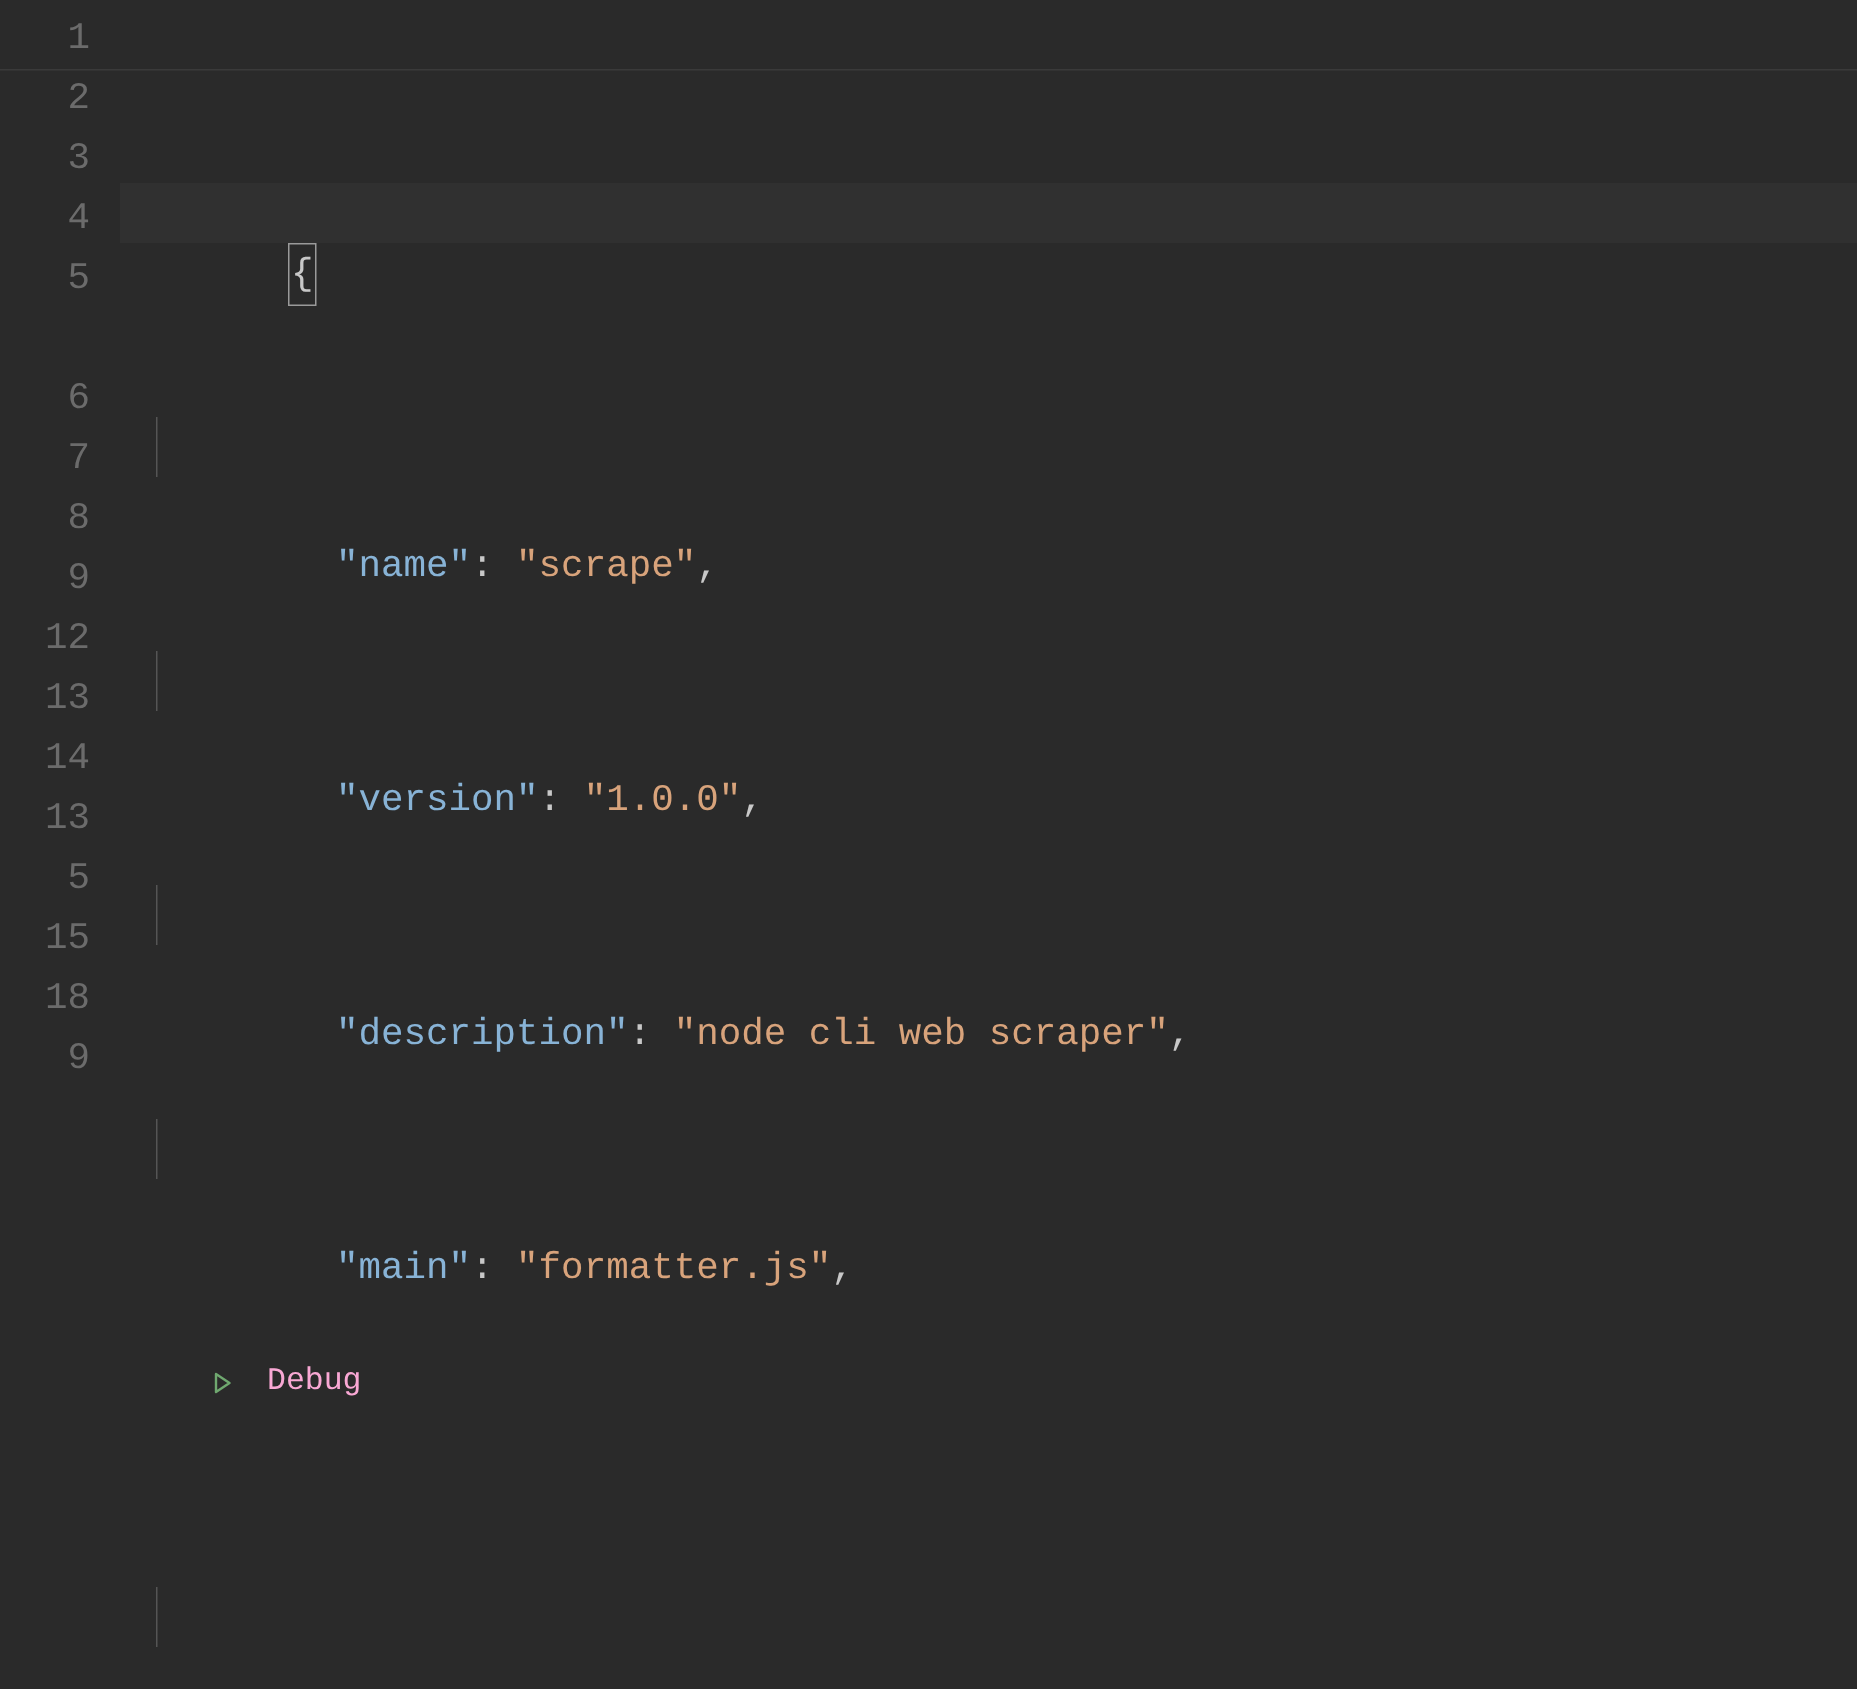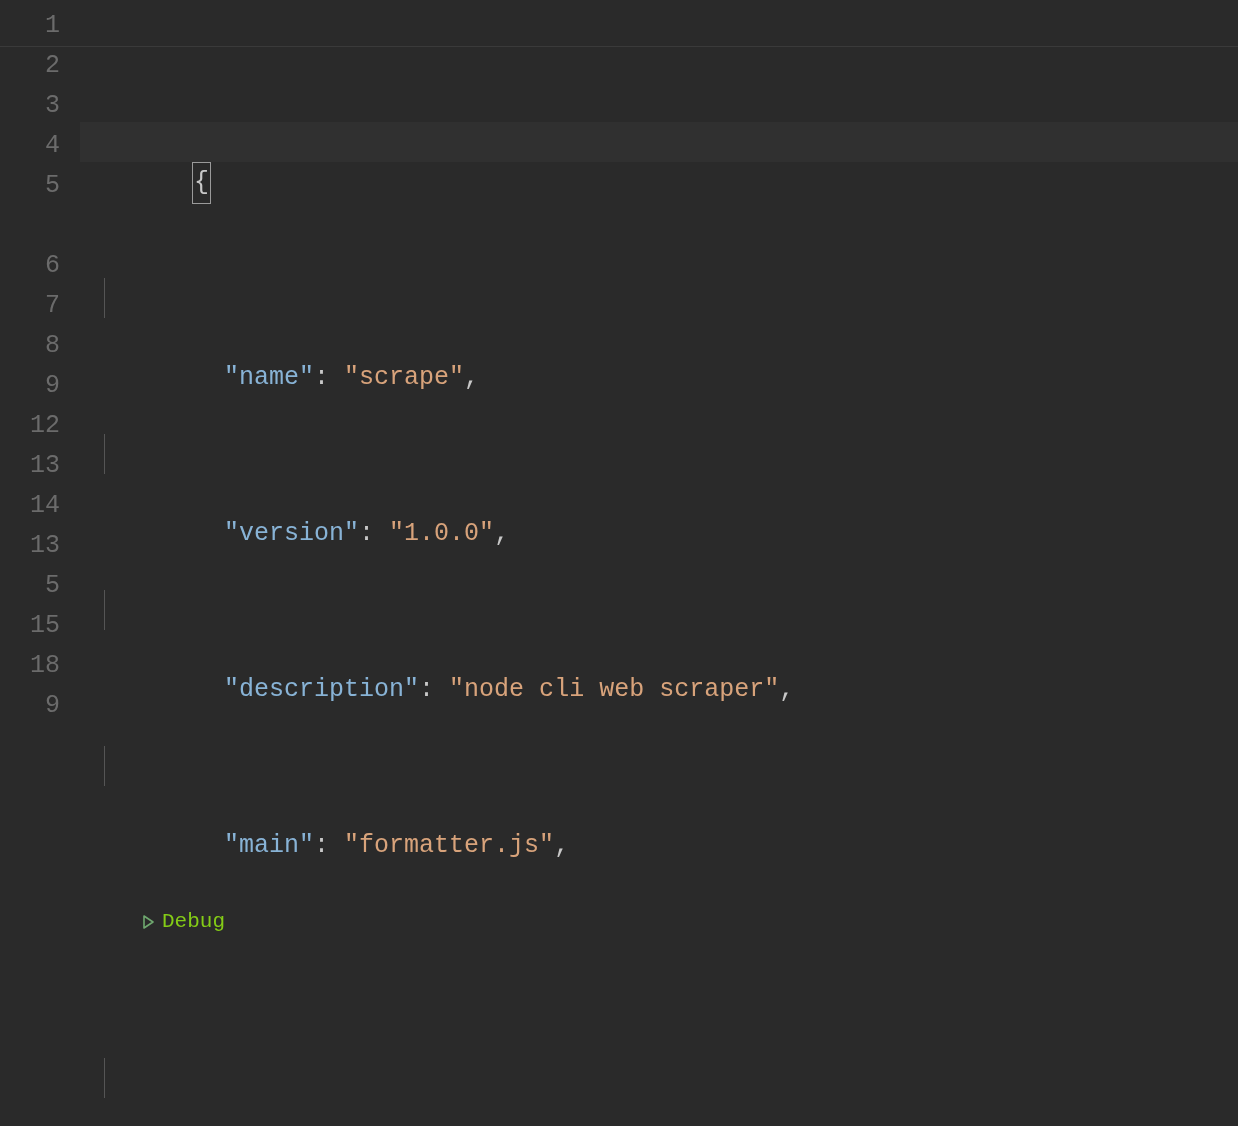--- a/index.html
+++ b/index.html
@@ -45,23 +45,23 @@
     line-height: 40px;
     position: relative;
     padding-left: 24px;
   }
   .codelens-row {
     height: 40px;
     line-height: 40px;
     padding-left: 60px;
     display: flex;
     align-items: center;
-    gap: 6px;
+    gap: 22px;
     font-size: 21px;
-    color: #84cc16;
+    color: #f9a8d4;
   }
   .codelens-row svg { flex-shrink: 0; }
 
   
   .line.current {
     background: rgba(255,255,255,0.03);
   }
   .cursor-box {
     display: inline-block;
     border: 1px solid #9a9a9a;

